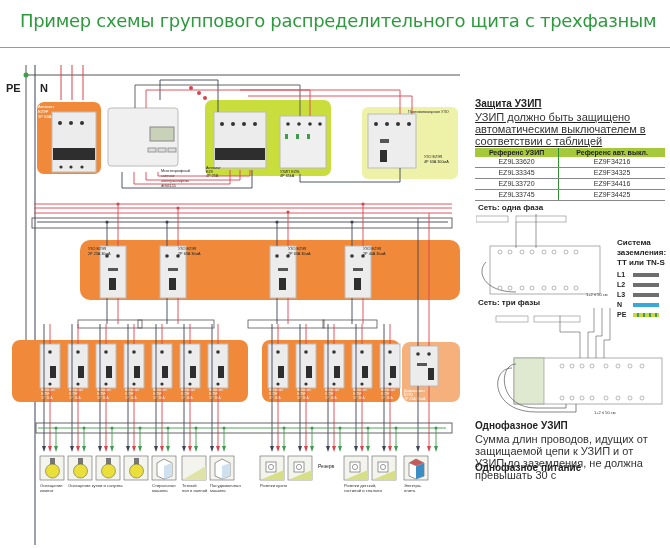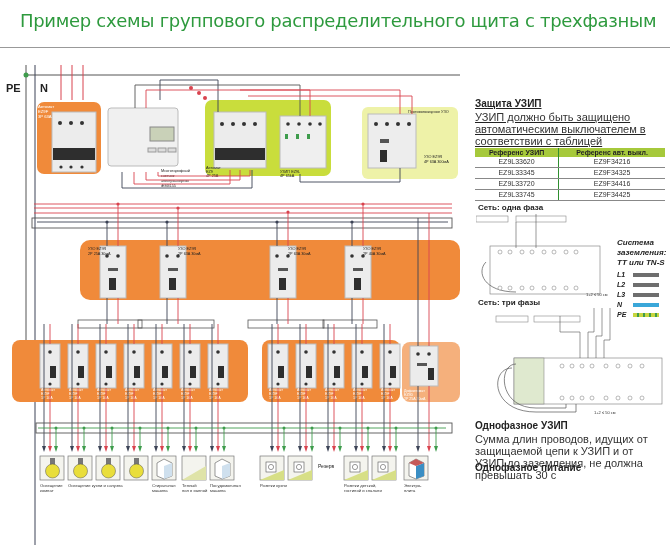--- a/index.html
+++ b/index.html
@@ -556,21 +556,21 @@
       <circle cx="68" cy="76" r="2"></circle>
       <circle cx="78" cy="76" r="2"></circle>
       <circle cx="90" cy="76" r="2"></circle>
       <circle cx="100" cy="76" r="2"></circle>
   </g>
   <line x1="40" y1="10" x2="40" y2="36" stroke="#555" stroke-width="0.6"></line>
   <line x1="60" y1="2" x2="60" y2="36" stroke="#555" stroke-width="0.6"></line>
   <text font-size="4" fill="#333"><tspan x="110" y="84">1+2 ≤ 50 см</tspan></text>
 </svg>
 
-<div style="position:absolute;left:617px;top:238px;font-size:8px;font-weight:bold;line-height:10px;font-style:italic;">
+<div style="position:absolute;left:617px;top:238px;font-size:8px;font-weight:bold;line-height:10px;">
   <div>Система</div>
   <div>заземления:</div>
   <div>TT или TN-S</div>
   <div id="legend" style="margin-top:2px;">
       <div style="display: flex; align-items: center; height: 10px; font-size: 7px;">
         <span style="width: 16px;">L1</span>
         <span style="display: inline-block; width: 26px; height: 4px; background: rgb(110, 110, 110);"></span>
       </div>
       <div style="display: flex; align-items: center; height: 10px; font-size: 7px;">
         <span style="width: 16px;">L2</span>

